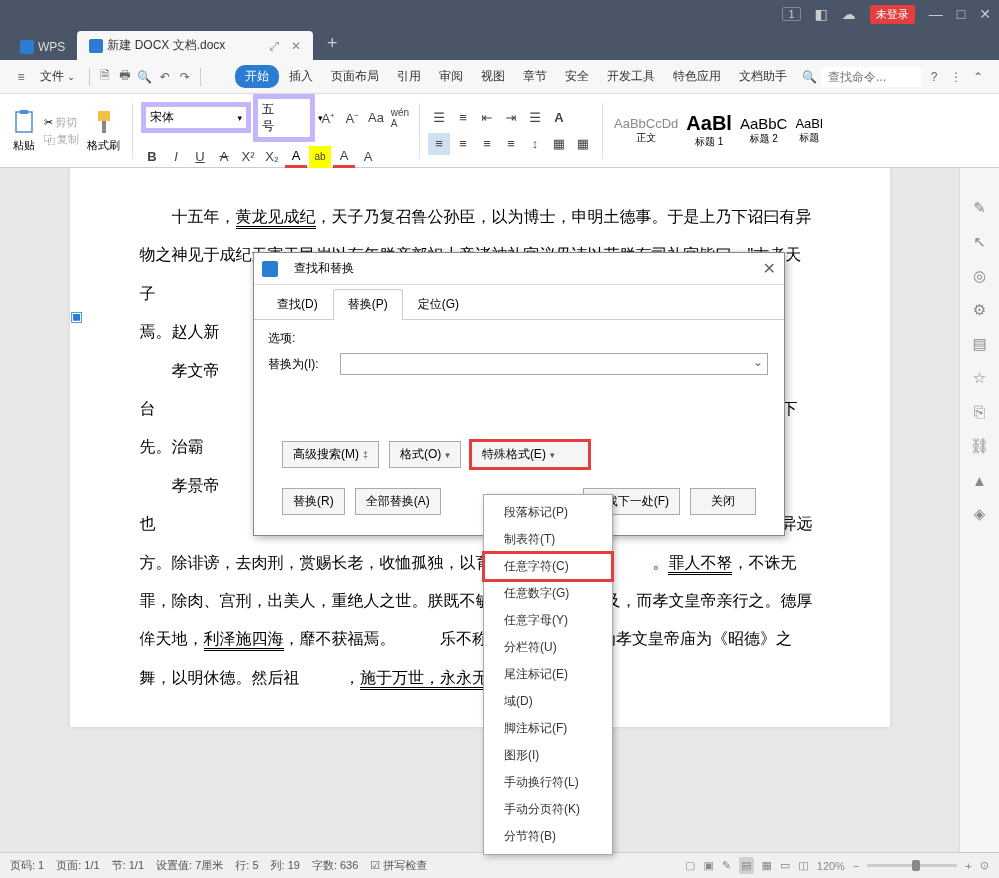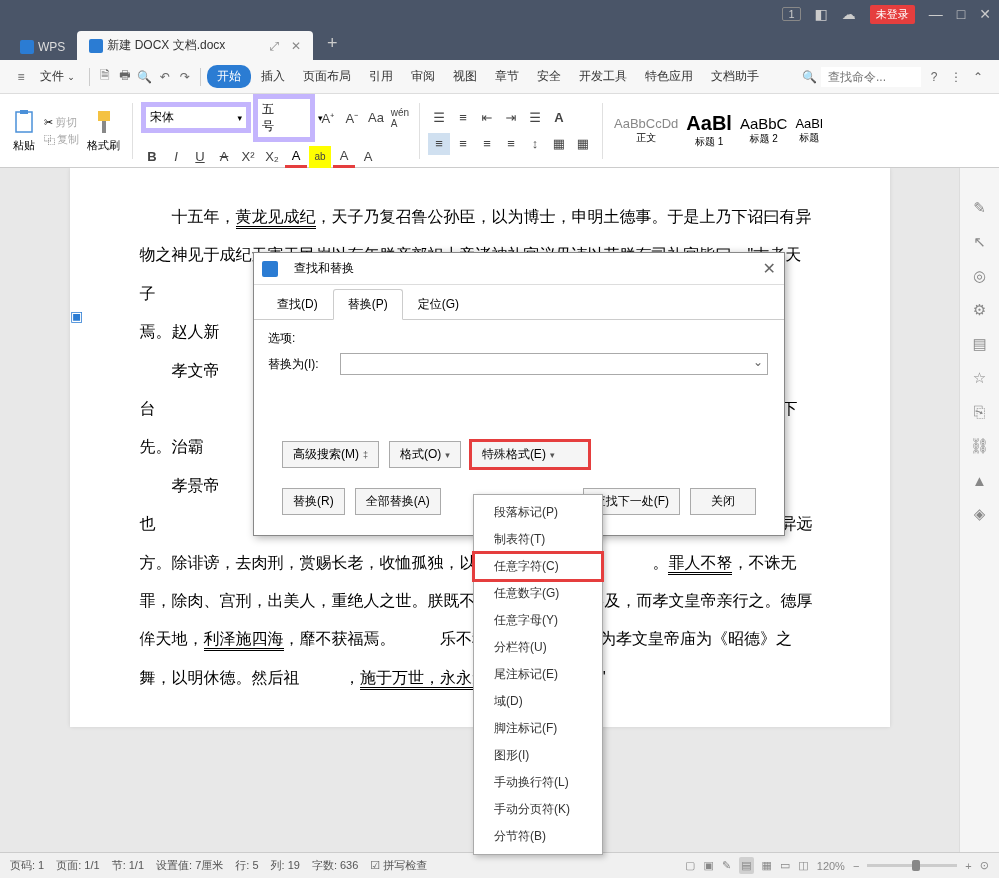--- a/index.html
+++ b/index.html
@@ -9,21 +9,21 @@
 .login-btn { background: #e53e3e; color: #fff; padding: 2px 6px; font-size: 11px; border-radius: 2px; }
 .win-btn { color: #ccc; font-size: 14px; cursor: pointer; }
 .tabbar { height: 32px; background: #4a5568; display: flex; align-items: flex-end; padding-left: 8px; }
 .app-tab { background: #4a5568; color: #ddd; padding: 6px 12px; font-size: 12px; display: flex; align-items: center; gap: 4px; }
 .app-tab.active { background: #f7f7f7; color: #333; border-radius: 4px 4px 0 0; }
 .tab-icon { width: 14px; height: 14px; background: #2b7cd3; border-radius: 2px; display: inline-block; }
 .tab-close { margin-left: 8px; color: #888; }
 .plus-tab { color: #ccc; padding: 6px 14px; font-size: 18px; }
 .menubar { height: 34px; background: #f7f7f7; display: flex; align-items: center; padding: 0 12px; font-size: 12px; gap: 2px; border-bottom: 1px solid #ddd; }
 .menu-item { padding: 4px 8px; color: #333; cursor: pointer; }
-.menu-item.active { background: #2b7cd3; color: #fff; border-radius: 10px; padding: 3px 10px; }
+.menu-item.active { background: #2b7cd3; color: #fff; border-radius: 10px; padding: 3px 10px; margin-left: 28px; }
 .menu-sep { width: 1px; height: 18px; background: #ccc; margin: 0 4px; }
 .menu-icon { width: 18px; color: #666; text-align: center; }
 .menu-right { margin-left: auto; display: flex; align-items: center; gap: 4px; }
 .search-box { border: 1px solid transparent; padding: 2px 6px; font-size: 12px; color: #888; width: 100px; }
 .ribbon { height: 74px; background: #fff; border-bottom: 1px solid #ccc; display: flex; align-items: center; padding: 4px 8px; gap: 4px; font-size: 11px; }
 .ribbon-btn-lg { display: flex; flex-direction: column; align-items: center; gap: 2px; padding: 4px; cursor: pointer; }
 .ribbon-row { display: flex; align-items: center; gap: 2px; }
 .rsep { width: 1px; height: 56px; background: #e0e0e0; margin: 0 4px; }
 .combo { border: 5px solid #c4b5fd; padding: 2px 4px; font-size: 12px; background: #fff; display: flex; align-items: center; justify-content: space-between; gap: 44px; }
 .combo.font { width: 110px; }
@@ -47,21 +47,21 @@
 .dialog-body { padding: 10px 14px; font-size: 12px; border-top: 1px solid #ccc; margin-top: -1px; }
 .drow { display: flex; align-items: center; margin-bottom: 6px; }
 .drow label { width: 72px; }
 .drow .val { flex: 1; }
 .dinput { border: 1px solid #aaa; width: 428px; height: 22px; padding: 0 4px; background: #fff; position: relative; }
 .dinput::after { content: "⌄"; position: absolute; right: 4px; top: 1px; color: #666; font-size: 12px; }
 .dlg-buttons { padding: 10px 14px; display: flex; gap: 10px; flex-wrap: wrap; }
 .dbtn { border: 1px solid #aaa; background: #f5f5f5; padding: 4px 10px; font-size: 12px; cursor: pointer; display: inline-flex; align-items: center; gap: 4px; }
 .dbtn .dd { font-size: 9px; color: #555; }
 .hl-red { outline: 3px solid #e53e3e; outline-offset: -1px; }
-.dropdown { position: absolute; left: 473px; top: 494px; width: 130px; background: #fff; border: 1px solid #aaa; box-shadow: 2px 2px 6px rgba(0,0,0,0.25); z-index: 200; padding: 4px 0; }
+.dropdown { position: absolute; left: 483px; top: 494px; width: 130px; background: #fff; border: 1px solid #aaa; box-shadow: 2px 2px 6px rgba(0,0,0,0.25); z-index: 200; padding: 4px 0; }
 .dd-item { padding: 5px 20px; font-size: 12px; cursor: pointer; color: #333; }
 .right-panel { position: absolute; right: 0; top: 168px; bottom: 26px; width: 40px; background: #f5f5f5; border-left: 1px solid #ddd; display: flex; flex-direction: column; align-items: center; gap: 14px; padding-top: 30px; }
 .rp-icon { width: 20px; height: 20px; color: #888; display: flex; align-items: center; justify-content: center; font-size: 15px; cursor: pointer; }
 .statusbar { position: absolute; left: 0; right: 0; bottom: 0; height: 26px; background: #f0f0f0; border-top: 1px solid #ccc; display: flex; align-items: center; padding: 0 10px; font-size: 11px; color: #555; gap: 12px; }
 .sb-right { margin-left: auto; display: flex; align-items: center; gap: 8px; }
 .sb-icon { color: #888; cursor: pointer; }
 .sb-icon.active { background: #d0d0d0; border-radius: 2px; padding: 2px; }
 .zoom-slider { width: 90px; height: 3px; background: #ccc; position: relative; }
 .zoom-slider::after { content: ""; position: absolute; left: 50%; top: -4px; width: 8px; height: 11px; background: #888; border-radius: 2px; }
 svg { display: block; }

